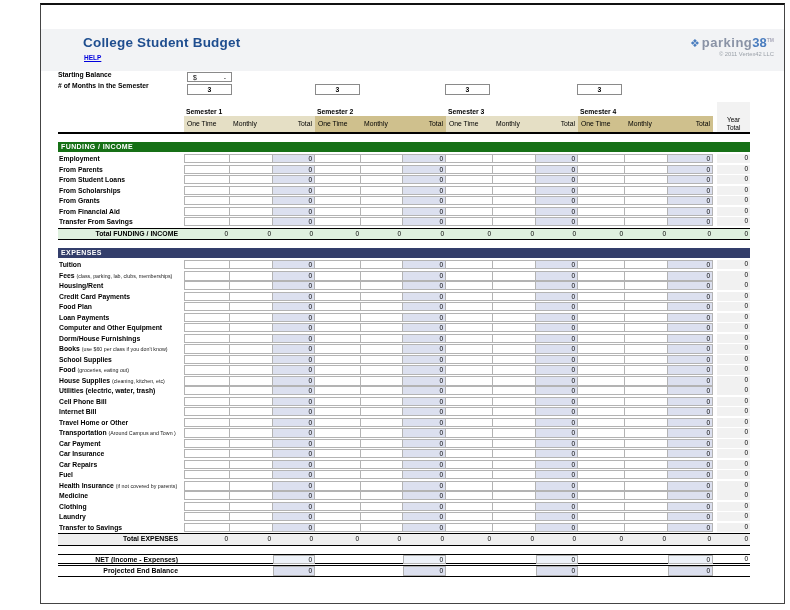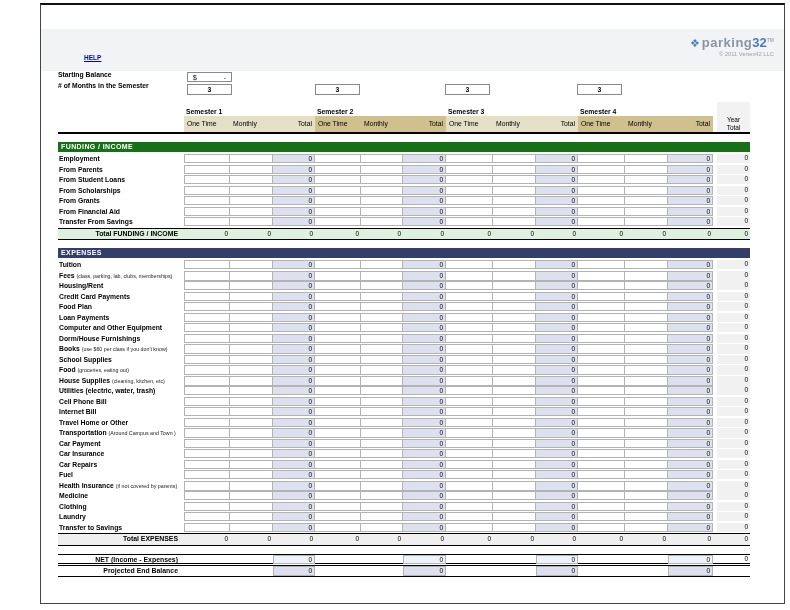--- a/index.html
+++ b/index.html
@@ -67,25 +67,26 @@
   .srow .blank{background:transparent;border:none;}
   .srow .yt{background:transparent;}
 </style>
 </head>
 <body>
 
 <div class="page">
 
   <div class="band"></div>
 
+  <div class="title">College Student Budget</div>
   <a class="help">HELP</a>
 
   <div class="logo">
     <div class="logo-line">
-      <span class="logo-icon">❖</span><span class="logo-vertex">parking</span><span class="logo-42">32</span><span class="logo-tm">TM</span>
+      <span class="logo-icon">❖</span><span class="logo-vertex">parking</span><span class="logo-42">38</span><span class="logo-tm">TM</span>
     </div>
     <div class="copyright">© 2011 Vertex42 LLC</div>
   </div>
 
   <div class="ctl-label" style="top:66px;">Starting Balance</div>
   <div class="ctl-label" style="top:77px;"># of Months in the Semester</div>
 
   <div class="box sb-box" style="left:146px;top:67px;">
     <span>$</span>
     <span>-</span>

